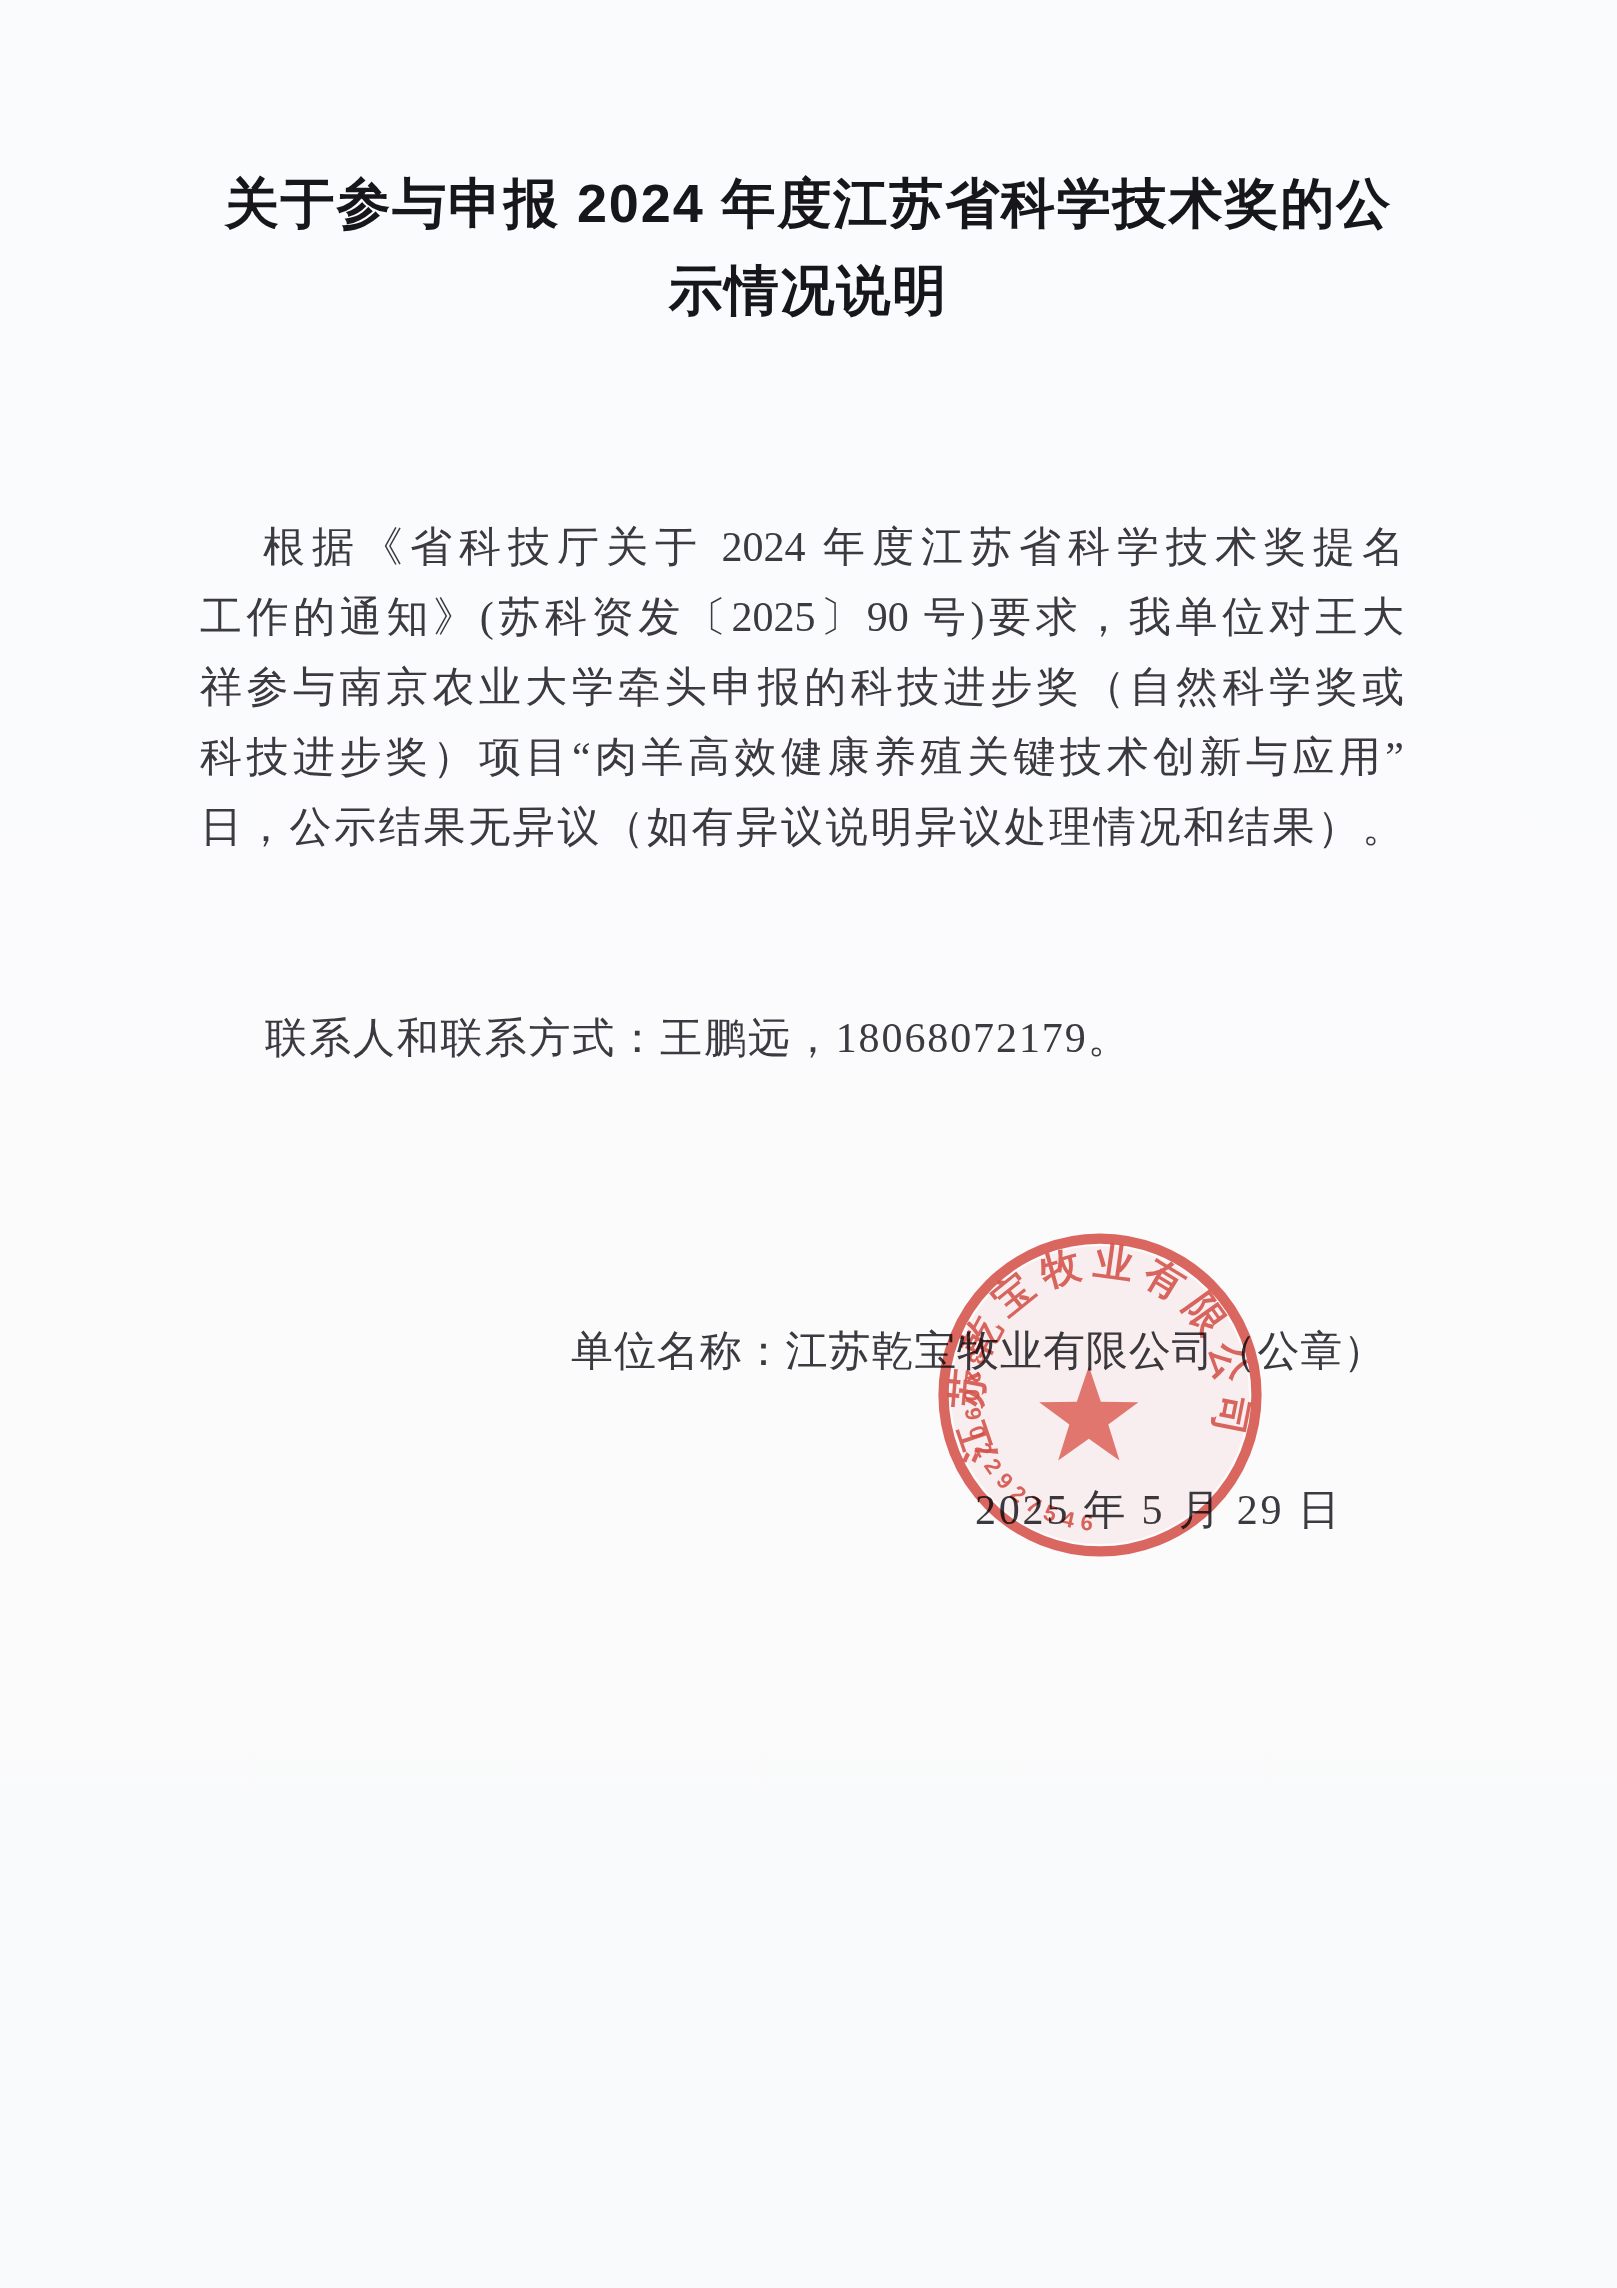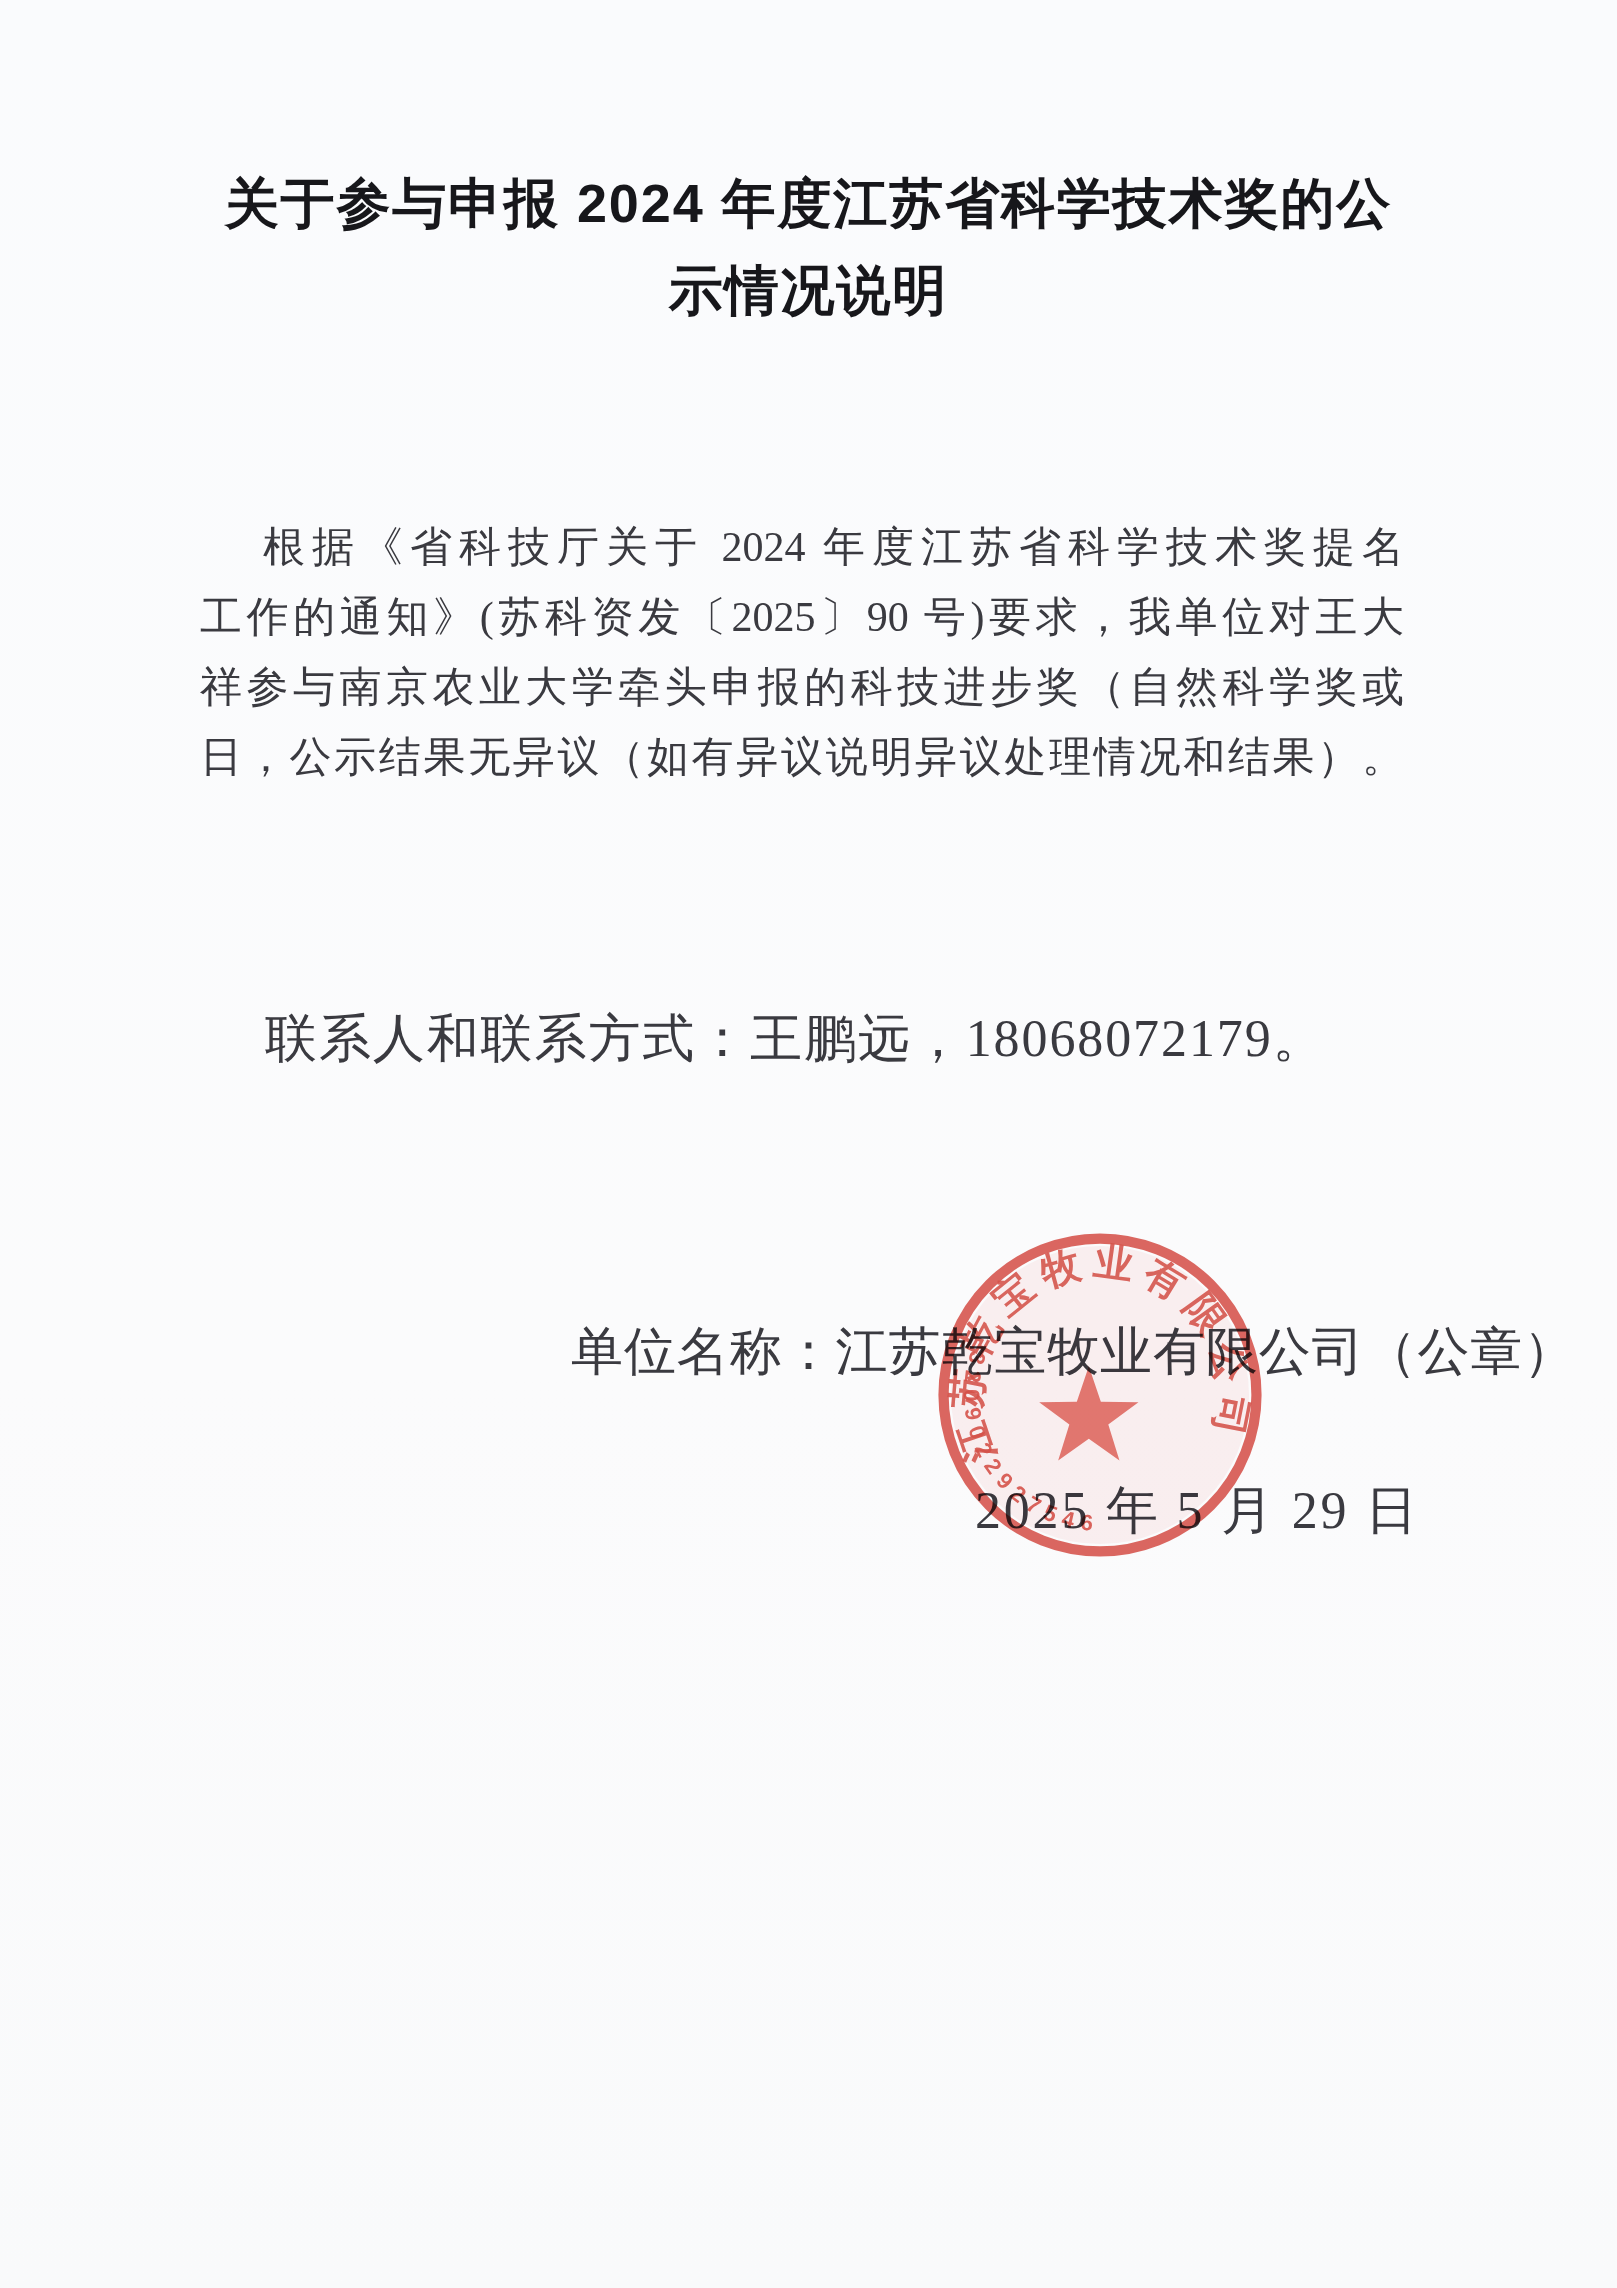--- a/index.html
+++ b/index.html
@@ -27,21 +27,21 @@
   }
   .body-line{
     text-align:justify;
     text-align-last:justify;
     height:70px;
     white-space:nowrap;
   }
   .body-line.indent{padding-left:63px;}
   .para{
     position:absolute;left:200px;
-    font-size:52px;line-height:67px;
+    font-size:42px;line-height:67px;
     letter-spacing:1.9px;
     white-space:nowrap;
   }
   .para.indent{padding-left:65px;}
   .contact{top:1005px;}
   .closing{top:1111px;}
   .signature{left:571px;top:1318px;letter-spacing:0.9px;}
   .date{left:975px;top:1477px;letter-spacing:2.8px;}
   .seal{
     position:absolute;left:910px;top:1205px;
@@ -63,20 +63,21 @@
 
   <div class="title">
     <div>关于参与申报 2024 年度江苏省科学技术奖的公</div>
     <div>示情况说明</div>
   </div>
 
   <div class="body-block">
     <div class="body-line indent">根据《省科技厅关于 2024 年度江苏省科学技术奖提名</div>
     <div class="body-line">工作的通知》(苏科资发〔2025〕90 号)要求，我单位对王大</div>
     <div class="body-line">祥参与南京农业大学牵头申报的科技进步奖（自然科学奖或</div>
+    <div class="body-line">科技进步奖）项目“肉羊高效健康养殖关键技术创新与应用”</div>
     <div class="body-line">日，公示结果无异议（如有异议说明异议处理情况和结果）。</div>
   </div>
 
   <div class="para contact indent">联系人和联系方式：王鹏远，18068072179。</div>
 
 
   <div class="para signature">单位名称：江苏乾宝牧业有限公司（公章）</div>
 
   <div class="para date">2025 年 5 月 29 日</div>
 

